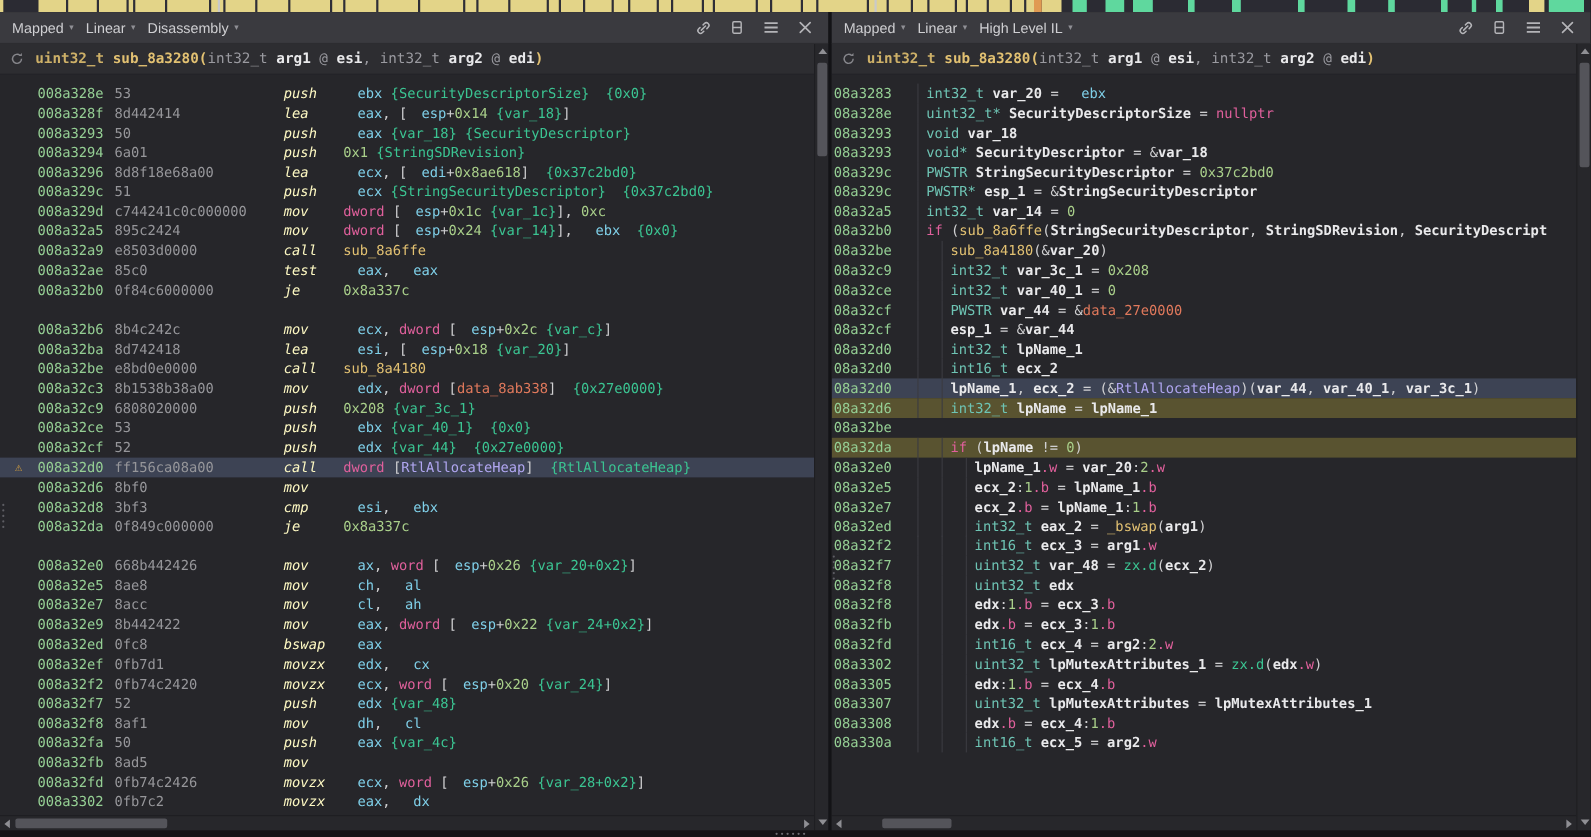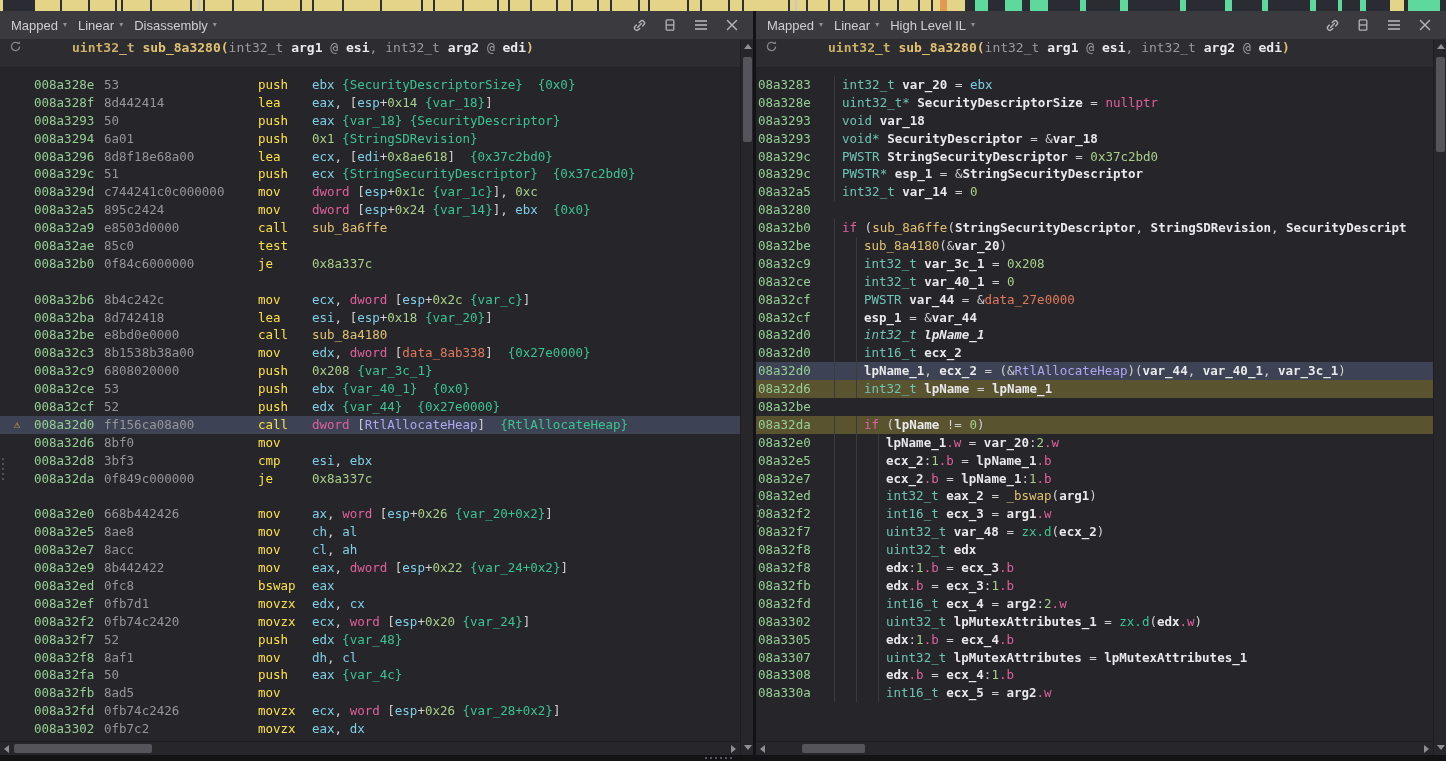--- a/index.html
+++ b/index.html
@@ -17,46 +17,46 @@
 
   .phead{position:absolute;left:0;top:0;right:0;height:29px;background:#3a3a3f;border-bottom:1px solid #2c2c30;
          display:flex;align-items:center;color:#cfcfd2;font-size:13px;}
   .dd{display:flex;align-items:center;gap:5px;margin-left:11px;cursor:default;}
   .dd .lbl{color:#cfcfd2;}
   .caret{font-size:8px;color:#8f8f95;line-height:1;}
   .hicons{margin-left:auto;display:flex;align-items:center;gap:15px;margin-right:13px;}
   .hicon{display:flex;align-items:center;justify-content:center;width:16px;height:16px;}
 
   .sigrow{position:absolute;left:0;top:29px;height:28px;background:#2d2d31;border-bottom:1px solid #232327;
-          display:flex;align-items:flex-start;font-family:"DejaVu Sans Mono",monospace;font-size:13px;white-space:pre;gap:40px;}
+          display:flex;align-items:center;font-family:"DejaVu Sans Mono",monospace;font-size:13px;white-space:pre;}
   .pane.left .sigrow{width:740px;}
   .pane.right .sigrow{width:677px;}
   .sig-ic{margin:0 10px 0 9px;display:flex;align-items:center;}
   .sig-text{overflow:hidden;white-space:pre;}
 
   .codearea{position:absolute;left:0;top:57px;height:673px;background:#26262a;overflow:hidden;padding-top:8px;}
   .pane.left .codearea{width:740px;}
   .pane.right .codearea{width:677px;}
 
   .lrow,.rrow{height:17.9px;line-height:17.9px;font-family:"DejaVu Sans Mono",monospace;font-size:12.5px;
               white-space:pre;display:flex;align-items:center;}
   .hl-sel{background:#3d4354;}
   .hl-oli{background:#595330;}
 
   .gut{width:34px;flex:0 0 34px;text-align:center;font-size:11px;color:#e2a83c;}
   .col-a{width:70px;flex:0 0 70px;color:#95cf94;}
   .col-b{width:154px;flex:0 0 154px;color:#96969a;}
-  .col-m{width:54px;flex:0 0 54px;color:#fde047;}
+  .col-m{width:54px;flex:0 0 54px;color:#fef9c3;font-style:italic;}
   .ops{flex:1;overflow:hidden;white-space:pre;}
 
   .a2{width:56px;flex:0 0 56px;padding-left:2px;color:#95cf94;overflow:hidden;}
   .code2{flex:1;overflow:hidden;white-space:pre;background-repeat:no-repeat;}
 
   
-  .c-r{color:#7fcfe8;}
+  .c-r{color:#7fcfe8;margin-left:13px;}
   .c-n{color:#a9cf8a;}
   .c-an{color:#3bc492;}
   .c-w{color:#d0d0d2;}
   .c-sy{color:#e2c172;}
   .c-sy2{color:#cdb068;}
   .c-dt{color:#e0795c;}
   .c-im{color:#b0a6f0;}
   .c-kw{color:#e0609c;}
   .c-ty{color:#6ec4b4;}
   .c-v{color:#e9e9eb;font-weight:bold;}
@@ -224,21 +224,21 @@
     <div class="codearea" id="lcode">
         <div class="lrow"><span class="gut"></span><span class="col-a">008a328e</span><span class="col-b">53</span><span class="col-m">push</span><span class="ops"><span class="c-r">ebx</span><span class="c-w"> </span><span class="c-an">{SecurityDescriptorSize}  {0x0}</span></span></div>
         <div class="lrow"><span class="gut"></span><span class="col-a">008a328f</span><span class="col-b">8d442414</span><span class="col-m">lea</span><span class="ops"><span class="c-r">eax</span><span class="c-w">, [</span><span class="c-r">esp</span><span class="c-w">+</span><span class="c-n">0x14</span><span class="c-w"> </span><span class="c-an">{var_18}</span><span class="c-w">]</span></span></div>
         <div class="lrow"><span class="gut"></span><span class="col-a">008a3293</span><span class="col-b">50</span><span class="col-m">push</span><span class="ops"><span class="c-r">eax</span><span class="c-w"> </span><span class="c-an">{var_18} {SecurityDescriptor}</span></span></div>
         <div class="lrow"><span class="gut"></span><span class="col-a">008a3294</span><span class="col-b">6a01</span><span class="col-m">push</span><span class="ops"><span class="c-n">0x1</span><span class="c-w"> </span><span class="c-an">{StringSDRevision}</span></span></div>
         <div class="lrow"><span class="gut"></span><span class="col-a">008a3296</span><span class="col-b">8d8f18e68a00</span><span class="col-m">lea</span><span class="ops"><span class="c-r">ecx</span><span class="c-w">, [</span><span class="c-r">edi</span><span class="c-w">+</span><span class="c-n">0x8ae618</span><span class="c-w">]  </span><span class="c-an">{0x37c2bd0}</span></span></div>
         <div class="lrow"><span class="gut"></span><span class="col-a">008a329c</span><span class="col-b">51</span><span class="col-m">push</span><span class="ops"><span class="c-r">ecx</span><span class="c-w"> </span><span class="c-an">{StringSecurityDescriptor}  {0x37c2bd0}</span></span></div>
         <div class="lrow"><span class="gut"></span><span class="col-a">008a329d</span><span class="col-b">c744241c0c000000</span><span class="col-m">mov</span><span class="ops"><span class="c-kw">dword</span><span class="c-w"> [</span><span class="c-r">esp</span><span class="c-w">+</span><span class="c-n">0x1c</span><span class="c-w"> </span><span class="c-an">{var_1c}</span><span class="c-w">], </span><span class="c-n">0xc</span></span></div>
         <div class="lrow"><span class="gut"></span><span class="col-a">008a32a5</span><span class="col-b">895c2424</span><span class="col-m">mov</span><span class="ops"><span class="c-kw">dword</span><span class="c-w"> [</span><span class="c-r">esp</span><span class="c-w">+</span><span class="c-n">0x24</span><span class="c-w"> </span><span class="c-an">{var_14}</span><span class="c-w">], </span><span class="c-r">ebx</span><span class="c-w">  </span><span class="c-an">{0x0}</span></span></div>
         <div class="lrow"><span class="gut"></span><span class="col-a">008a32a9</span><span class="col-b">e8503d0000</span><span class="col-m">call</span><span class="ops"><span class="c-sy">sub_8a6ffe</span></span></div>
-        <div class="lrow"><span class="gut"></span><span class="col-a">008a32ae</span><span class="col-b">85c0</span><span class="col-m">test</span></div>
+        <div class="lrow"><span class="gut"></span><span class="col-a">008a32ae</span><span class="col-b">85c0</span><span class="col-m">test</span><span class="ops"><span class="c-r">eax</span><span class="c-w">, </span><span class="c-r">eax</span></span></div>
         <div class="lrow"><span class="gut"></span><span class="col-a">008a32b0</span><span class="col-b">0f84c6000000</span><span class="col-m">je</span><span class="ops"><span class="c-n">0x8a337c</span></span></div>
         <div class="lrow"><span class="gut"></span><span class="col-a"></span><span class="col-b"></span><span class="col-m"></span><span class="ops"></span></div>
         <div class="lrow"><span class="gut"></span><span class="col-a">008a32b6</span><span class="col-b">8b4c242c</span><span class="col-m">mov</span><span class="ops"><span class="c-r">ecx</span><span class="c-w">, </span><span class="c-kw">dword</span><span class="c-w"> [</span><span class="c-r">esp</span><span class="c-w">+</span><span class="c-n">0x2c</span><span class="c-w"> </span><span class="c-an">{var_c}</span><span class="c-w">]</span></span></div>
         <div class="lrow"><span class="gut"></span><span class="col-a">008a32ba</span><span class="col-b">8d742418</span><span class="col-m">lea</span><span class="ops"><span class="c-r">esi</span><span class="c-w">, [</span><span class="c-r">esp</span><span class="c-w">+</span><span class="c-n">0x18</span><span class="c-w"> </span><span class="c-an">{var_20}</span><span class="c-w">]</span></span></div>
         <div class="lrow"><span class="gut"></span><span class="col-a">008a32be</span><span class="col-b">e8bd0e0000</span><span class="col-m">call</span><span class="ops"><span class="c-sy">sub_8a4180</span></span></div>
         <div class="lrow"><span class="gut"></span><span class="col-a">008a32c3</span><span class="col-b">8b1538b38a00</span><span class="col-m">mov</span><span class="ops"><span class="c-r">edx</span><span class="c-w">, </span><span class="c-kw">dword</span><span class="c-w"> [</span><span class="c-dt">data_8ab338</span><span class="c-w">]  </span><span class="c-an">{0x27e0000}</span></span></div>
         <div class="lrow"><span class="gut"></span><span class="col-a">008a32c9</span><span class="col-b">6808020000</span><span class="col-m">push</span><span class="ops"><span class="c-n">0x208</span><span class="c-w"> </span><span class="c-an">{var_3c_1}</span></span></div>
         <div class="lrow"><span class="gut"></span><span class="col-a">008a32ce</span><span class="col-b">53</span><span class="col-m">push</span><span class="ops"><span class="c-r">ebx</span><span class="c-w"> </span><span class="c-an">{var_40_1}  {0x0}</span></span></div>
         <div class="lrow"><span class="gut"></span><span class="col-a">008a32cf</span><span class="col-b">52</span><span class="col-m">push</span><span class="ops"><span class="c-r">edx</span><span class="c-w"> </span><span class="c-an">{var_44}  {0x27e0000}</span></span></div>
         <div class="lrow hl-sel"><span class="gut">⚠</span><span class="col-a">008a32d0</span><span class="col-b">ff156ca08a00</span><span class="col-m">call</span><span class="ops"><span class="c-kw">dword</span><span class="c-w"> [</span><span class="c-im">RtlAllocateHeap</span><span class="c-w">]  </span><span class="c-an">{RtlAllocateHeap}</span></span></div>
@@ -344,28 +344,27 @@
     </div>
 
     <div class="codearea" id="rcode">
         <div class="rrow"><span class="a2">08a3283</span><span class="code2" style="background-image: linear-gradient(rgb(58, 58, 64), rgb(58, 58, 64)); background-position: 22px 0px; background-size: 1px 100%; padding-left: 30px;"><span class="c-ty">int32_t </span><span class="c-v">var_20</span><span class="c-w"> = </span><span class="c-r">ebx</span></span></div>
         <div class="rrow"><span class="a2">08a328e</span><span class="code2" style="background-image: linear-gradient(rgb(58, 58, 64), rgb(58, 58, 64)); background-position: 22px 0px; background-size: 1px 100%; padding-left: 30px;"><span class="c-ty">uint32_t* </span><span class="c-v">SecurityDescriptorSize</span><span class="c-w"> = </span><span class="c-kw">nullptr</span></span></div>
         <div class="rrow"><span class="a2">08a3293</span><span class="code2" style="background-image: linear-gradient(rgb(58, 58, 64), rgb(58, 58, 64)); background-position: 22px 0px; background-size: 1px 100%; padding-left: 30px;"><span class="c-ty">void </span><span class="c-v">var_18</span></span></div>
         <div class="rrow"><span class="a2">08a3293</span><span class="code2" style="background-image: linear-gradient(rgb(58, 58, 64), rgb(58, 58, 64)); background-position: 22px 0px; background-size: 1px 100%; padding-left: 30px;"><span class="c-ty">void* </span><span class="c-v">SecurityDescriptor</span><span class="c-w"> = &amp;</span><span class="c-v">var_18</span></span></div>
         <div class="rrow"><span class="a2">08a329c</span><span class="code2" style="background-image: linear-gradient(rgb(58, 58, 64), rgb(58, 58, 64)); background-position: 22px 0px; background-size: 1px 100%; padding-left: 30px;"><span class="c-ty">PWSTR </span><span class="c-v">StringSecurityDescriptor</span><span class="c-w"> = </span><span class="c-n">0x37c2bd0</span></span></div>
         <div class="rrow"><span class="a2">08a329c</span><span class="code2" style="background-image: linear-gradient(rgb(58, 58, 64), rgb(58, 58, 64)); background-position: 22px 0px; background-size: 1px 100%; padding-left: 30px;"><span class="c-ty">PWSTR* </span><span class="c-v">esp_1</span><span class="c-w"> = &amp;</span><span class="c-v">StringSecurityDescriptor</span></span></div>
         <div class="rrow"><span class="a2">08a32a5</span><span class="code2" style="background-image: linear-gradient(rgb(58, 58, 64), rgb(58, 58, 64)); background-position: 22px 0px; background-size: 1px 100%; padding-left: 30px;"><span class="c-ty">int32_t </span><span class="c-v">var_14</span><span class="c-w"> = </span><span class="c-n">0</span></span></div>
-        <div class="rrow"><span class="a2">08a3280</span><span class="code2" style="background-image: linear-gradient(rgb(58, 58, 64), rgb(58, 58, 64)); background-position: 22px 0px; background-size: 1px 100%; padding-left: 30px;"></span></div>
         <div class="rrow"><span class="a2">08a32b0</span><span class="code2" style="background-image: linear-gradient(rgb(58, 58, 64), rgb(58, 58, 64)); background-position: 22px 0px; background-size: 1px 100%; padding-left: 30px;"><span class="c-kw">if</span><span class="c-w"> (</span><span class="c-sy">sub_8a6ffe</span><span class="c-w">(</span><span class="c-v">StringSecurityDescriptor</span><span class="c-w">, </span><span class="c-v">StringSDRevision</span><span class="c-w">, </span><span class="c-v">SecurityDescript</span></span></div>
         <div class="rrow"><span class="a2">08a32be</span><span class="code2" style="background-image: linear-gradient(rgb(58, 58, 64), rgb(58, 58, 64)), linear-gradient(rgb(58, 58, 64), rgb(58, 58, 64)); background-position: 22px 0px, 44px 0px; background-size: 1px 100%; padding-left: 52px;"><span class="c-sy">sub_8a4180</span><span class="c-w">(&amp;</span><span class="c-v">var_20</span><span class="c-w">)</span></span></div>
         <div class="rrow"><span class="a2">08a32c9</span><span class="code2" style="background-image: linear-gradient(rgb(58, 58, 64), rgb(58, 58, 64)), linear-gradient(rgb(58, 58, 64), rgb(58, 58, 64)); background-position: 22px 0px, 44px 0px; background-size: 1px 100%; padding-left: 52px;"><span class="c-ty">int32_t </span><span class="c-v">var_3c_1</span><span class="c-w"> = </span><span class="c-n">0x208</span></span></div>
         <div class="rrow"><span class="a2">08a32ce</span><span class="code2" style="background-image: linear-gradient(rgb(58, 58, 64), rgb(58, 58, 64)), linear-gradient(rgb(58, 58, 64), rgb(58, 58, 64)); background-position: 22px 0px, 44px 0px; background-size: 1px 100%; padding-left: 52px;"><span class="c-ty">int32_t </span><span class="c-v">var_40_1</span><span class="c-w"> = </span><span class="c-n">0</span></span></div>
         <div class="rrow"><span class="a2">08a32cf</span><span class="code2" style="background-image: linear-gradient(rgb(58, 58, 64), rgb(58, 58, 64)), linear-gradient(rgb(58, 58, 64), rgb(58, 58, 64)); background-position: 22px 0px, 44px 0px; background-size: 1px 100%; padding-left: 52px;"><span class="c-ty">PWSTR </span><span class="c-v">var_44</span><span class="c-w"> = &amp;</span><span class="c-dt">data_27e0000</span></span></div>
         <div class="rrow"><span class="a2">08a32cf</span><span class="code2" style="background-image: linear-gradient(rgb(58, 58, 64), rgb(58, 58, 64)), linear-gradient(rgb(58, 58, 64), rgb(58, 58, 64)); background-position: 22px 0px, 44px 0px; background-size: 1px 100%; padding-left: 52px;"><span class="c-v">esp_1</span><span class="c-w"> = &amp;</span><span class="c-v">var_44</span></span></div>
-        <div class="rrow"><span class="a2">08a32d0</span><span class="code2" style="background-image: linear-gradient(rgb(58, 58, 64), rgb(58, 58, 64)), linear-gradient(rgb(58, 58, 64), rgb(58, 58, 64)); background-position: 22px 0px, 44px 0px; background-size: 1px 100%; padding-left: 52px; font-style: italic;"><span class="c-ty">int32_t </span><span class="c-v">lpName_1</span></span></div>
+        <div class="rrow"><span class="a2">08a32d0</span><span class="code2" style="background-image: linear-gradient(rgb(58, 58, 64), rgb(58, 58, 64)), linear-gradient(rgb(58, 58, 64), rgb(58, 58, 64)); background-position: 22px 0px, 44px 0px; background-size: 1px 100%; padding-left: 52px;"><span class="c-ty">int32_t </span><span class="c-v">lpName_1</span></span></div>
         <div class="rrow"><span class="a2">08a32d0</span><span class="code2" style="background-image: linear-gradient(rgb(58, 58, 64), rgb(58, 58, 64)), linear-gradient(rgb(58, 58, 64), rgb(58, 58, 64)); background-position: 22px 0px, 44px 0px; background-size: 1px 100%; padding-left: 52px;"><span class="c-ty">int16_t </span><span class="c-v">ecx_2</span></span></div>
         <div class="rrow hl-sel"><span class="a2">08a32d0</span><span class="code2" style="background-image: linear-gradient(rgb(58, 58, 64), rgb(58, 58, 64)), linear-gradient(rgb(58, 58, 64), rgb(58, 58, 64)); background-position: 22px 0px, 44px 0px; background-size: 1px 100%; padding-left: 52px;"><span class="c-v">lpName_1</span><span class="c-w">, </span><span class="c-v">ecx_2</span><span class="c-w"> = (&amp;</span><span class="c-im">RtlAllocateHeap</span><span class="c-w">)(</span><span class="c-v">var_44</span><span class="c-w">, </span><span class="c-v">var_40_1</span><span class="c-w">, </span><span class="c-v">var_3c_1</span><span class="c-w">)</span></span></div>
         <div class="rrow hl-oli"><span class="a2">08a32d6</span><span class="code2" style="background-image: linear-gradient(rgb(58, 58, 64), rgb(58, 58, 64)), linear-gradient(rgb(58, 58, 64), rgb(58, 58, 64)); background-position: 22px 0px, 44px 0px; background-size: 1px 100%; padding-left: 52px;"><span class="c-ty">int32_t </span><span class="c-v">lpName</span><span class="c-w"> = </span><span class="c-v">lpName_1</span></span></div>
         <div class="rrow"><span class="a2">08a32be</span><span class="code2" style="background-image: linear-gradient(rgb(58, 58, 64), rgb(58, 58, 64)), linear-gradient(rgb(58, 58, 64), rgb(58, 58, 64)); background-position: 22px 0px, 44px 0px; background-size: 1px 100%; padding-left: 52px;"></span></div>
         <div class="rrow hl-oli"><span class="a2">08a32da</span><span class="code2" style="background-image: linear-gradient(rgb(58, 58, 64), rgb(58, 58, 64)), linear-gradient(rgb(58, 58, 64), rgb(58, 58, 64)); background-position: 22px 0px, 44px 0px; background-size: 1px 100%; padding-left: 52px;"><span class="c-kw">if</span><span class="c-w"> (</span><span class="c-v">lpName</span><span class="c-w"> != </span><span class="c-n">0</span><span class="c-w">)</span></span></div>
         <div class="rrow"><span class="a2">08a32e0</span><span class="code2" style="background-image: linear-gradient(rgb(58, 58, 64), rgb(58, 58, 64)), linear-gradient(rgb(58, 58, 64), rgb(58, 58, 64)), linear-gradient(rgb(58, 58, 64), rgb(58, 58, 64)); background-position: 22px 0px, 44px 0px, 66px 0px; background-size: 1px 100%; padding-left: 74px;"><span class="c-v">lpName_1</span><span class="c-kw">.w</span><span class="c-w"> = </span><span class="c-v">var_20</span><span class="c-w">:</span><span class="c-n">2</span><span class="c-kw">.w</span></span></div>
         <div class="rrow"><span class="a2">08a32e5</span><span class="code2" style="background-image: linear-gradient(rgb(58, 58, 64), rgb(58, 58, 64)), linear-gradient(rgb(58, 58, 64), rgb(58, 58, 64)), linear-gradient(rgb(58, 58, 64), rgb(58, 58, 64)); background-position: 22px 0px, 44px 0px, 66px 0px; background-size: 1px 100%; padding-left: 74px;"><span class="c-v">ecx_2</span><span class="c-w">:</span><span class="c-n">1</span><span class="c-kw">.b</span><span class="c-w"> = </span><span class="c-v">lpName_1</span><span class="c-kw">.b</span></span></div>
         <div class="rrow"><span class="a2">08a32e7</span><span class="code2" style="background-image: linear-gradient(rgb(58, 58, 64), rgb(58, 58, 64)), linear-gradient(rgb(58, 58, 64), rgb(58, 58, 64)), linear-gradient(rgb(58, 58, 64), rgb(58, 58, 64)); background-position: 22px 0px, 44px 0px, 66px 0px; background-size: 1px 100%; padding-left: 74px;"><span class="c-v">ecx_2</span><span class="c-kw">.b</span><span class="c-w"> = </span><span class="c-v">lpName_1</span><span class="c-w">:</span><span class="c-n">1</span><span class="c-kw">.b</span></span></div>
         <div class="rrow"><span class="a2">08a32ed</span><span class="code2" style="background-image: linear-gradient(rgb(58, 58, 64), rgb(58, 58, 64)), linear-gradient(rgb(58, 58, 64), rgb(58, 58, 64)), linear-gradient(rgb(58, 58, 64), rgb(58, 58, 64)); background-position: 22px 0px, 44px 0px, 66px 0px; background-size: 1px 100%; padding-left: 74px;"><span class="c-ty">int32_t </span><span class="c-v">eax_2</span><span class="c-w"> = </span><span class="c-sy">_bswap</span><span class="c-w">(</span><span class="c-v">arg1</span><span class="c-w">)</span></span></div>
         <div class="rrow"><span class="a2">08a32f2</span><span class="code2" style="background-image: linear-gradient(rgb(58, 58, 64), rgb(58, 58, 64)), linear-gradient(rgb(58, 58, 64), rgb(58, 58, 64)), linear-gradient(rgb(58, 58, 64), rgb(58, 58, 64)); background-position: 22px 0px, 44px 0px, 66px 0px; background-size: 1px 100%; padding-left: 74px;"><span class="c-ty">int16_t </span><span class="c-v">ecx_3</span><span class="c-w"> = </span><span class="c-v">arg1</span><span class="c-kw">.w</span></span></div>

